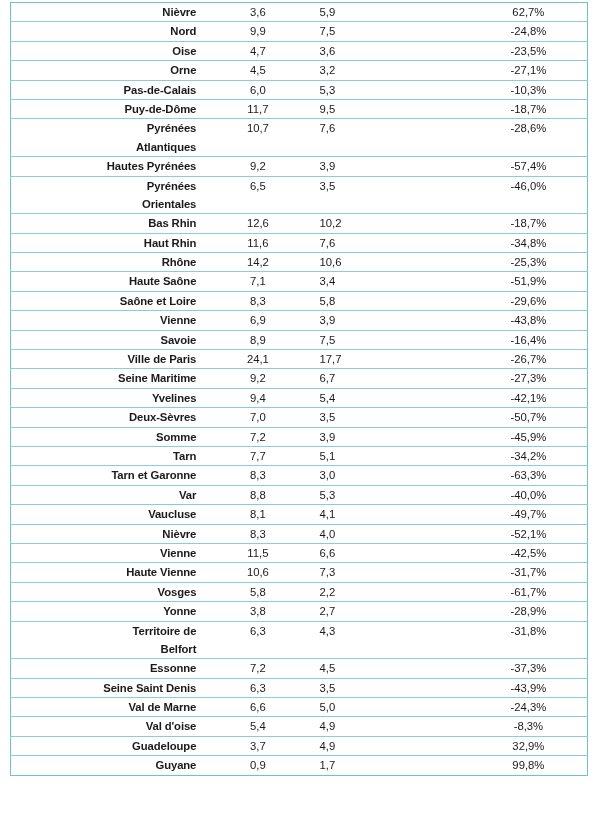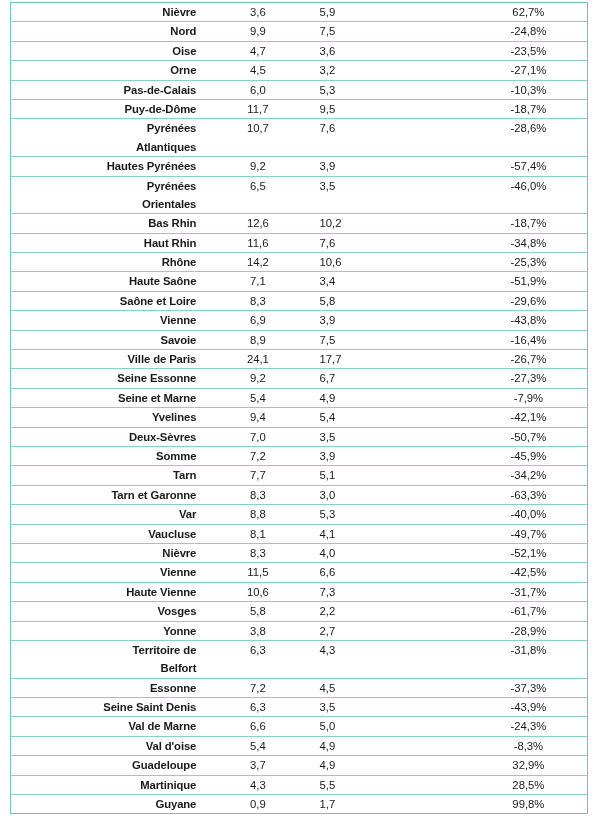--- a/index.html
+++ b/index.html
@@ -320,44 +320,30 @@
           </td>
           <td class="c-v2">
             <span class="cell-line">17,7</span>
           </td>
           <td class="c-v3">
             <span class="cell-line">-26,7%</span>
           </td>
         </tr>
         <tr>
           <td class="c-name">
-            <span class="cell-line">Seine Essonne</span>
+            <span class="cell-line">Seine Maritime</span>
           </td>
           <td class="c-v1">
             <span class="cell-line">9,2</span>
           </td>
           <td class="c-v2">
             <span class="cell-line">6,7</span>
           </td>
           <td class="c-v3">
             <span class="cell-line">-27,3%</span>
-          </td>
-        </tr>
-        <tr>
-          <td class="c-name">
-            <span class="cell-line">Seine et Marne</span>
-          </td>
-          <td class="c-v1">
-            <span class="cell-line">5,4</span>
-          </td>
-          <td class="c-v2">
-            <span class="cell-line">4,9</span>
-          </td>
-          <td class="c-v3">
-            <span class="cell-line">-7,9%</span>
           </td>
         </tr>
         <tr>
           <td class="c-name">
             <span class="cell-line">Yvelines</span>
           </td>
           <td class="c-v1">
             <span class="cell-line">9,4</span>
           </td>
           <td class="c-v2">
@@ -600,34 +586,20 @@
             <span class="cell-line">Guadeloupe</span>
           </td>
           <td class="c-v1">
             <span class="cell-line">3,7</span>
           </td>
           <td class="c-v2">
             <span class="cell-line">4,9</span>
           </td>
           <td class="c-v3">
             <span class="cell-line">32,9%</span>
-          </td>
-        </tr>
-        <tr>
-          <td class="c-name">
-            <span class="cell-line">Martinique</span>
-          </td>
-          <td class="c-v1">
-            <span class="cell-line">4,3</span>
-          </td>
-          <td class="c-v2">
-            <span class="cell-line">5,5</span>
-          </td>
-          <td class="c-v3">
-            <span class="cell-line">28,5%</span>
           </td>
         </tr>
         <tr>
           <td class="c-name">
             <span class="cell-line">Guyane</span>
           </td>
           <td class="c-v1">
             <span class="cell-line">0,9</span>
           </td>
           <td class="c-v2">

